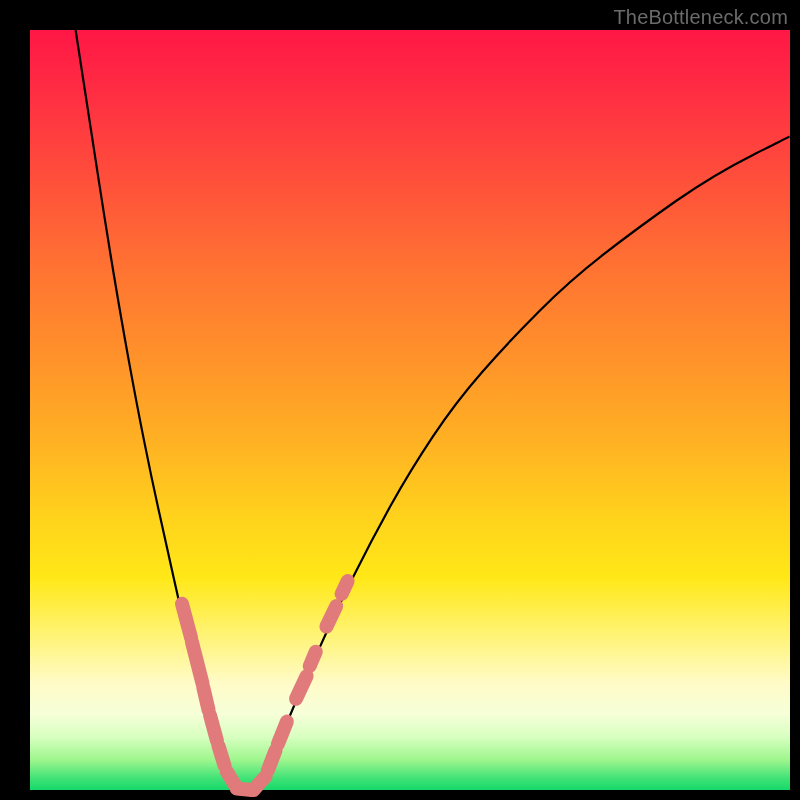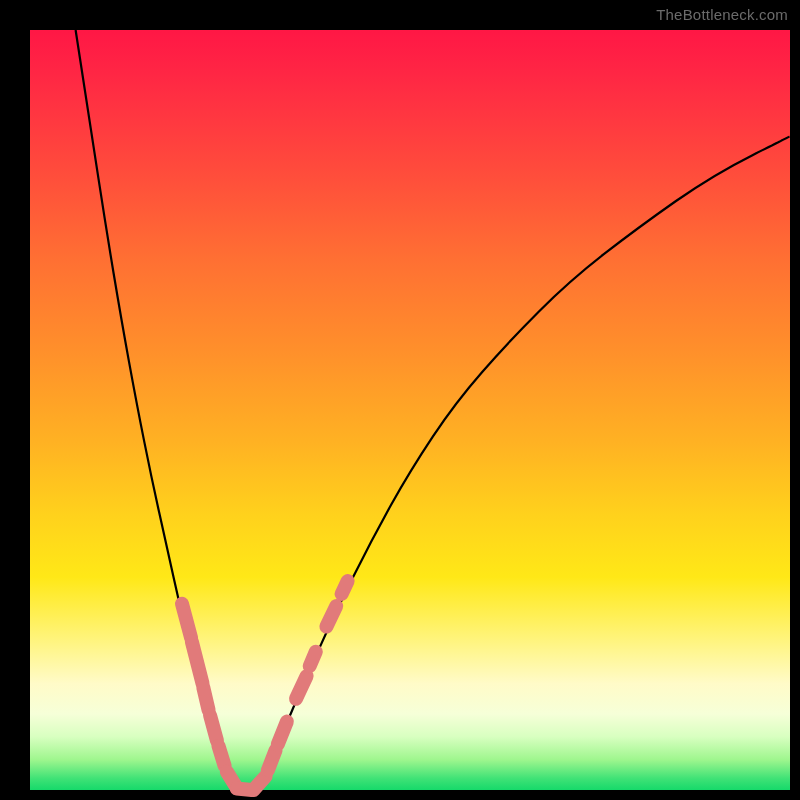--- a/index.html
+++ b/index.html
@@ -41,21 +41,21 @@
       #9ff68e 96%,
       #3fe276 98.5%,
       #16d96a 100%
     );
   }
   .watermark {
     position: absolute;
     top: 6px;
     right: 12px;
     color: #6b6b6b;
-    font-size: 15px;
+    font-size: 20px;
     letter-spacing: 0.2px;
     user-select: none;
   }
   svg.curve {
     position: absolute;
     left: 0;
     top: 0;
     width: 760px;
     height: 760px;
     overflow: visible;

